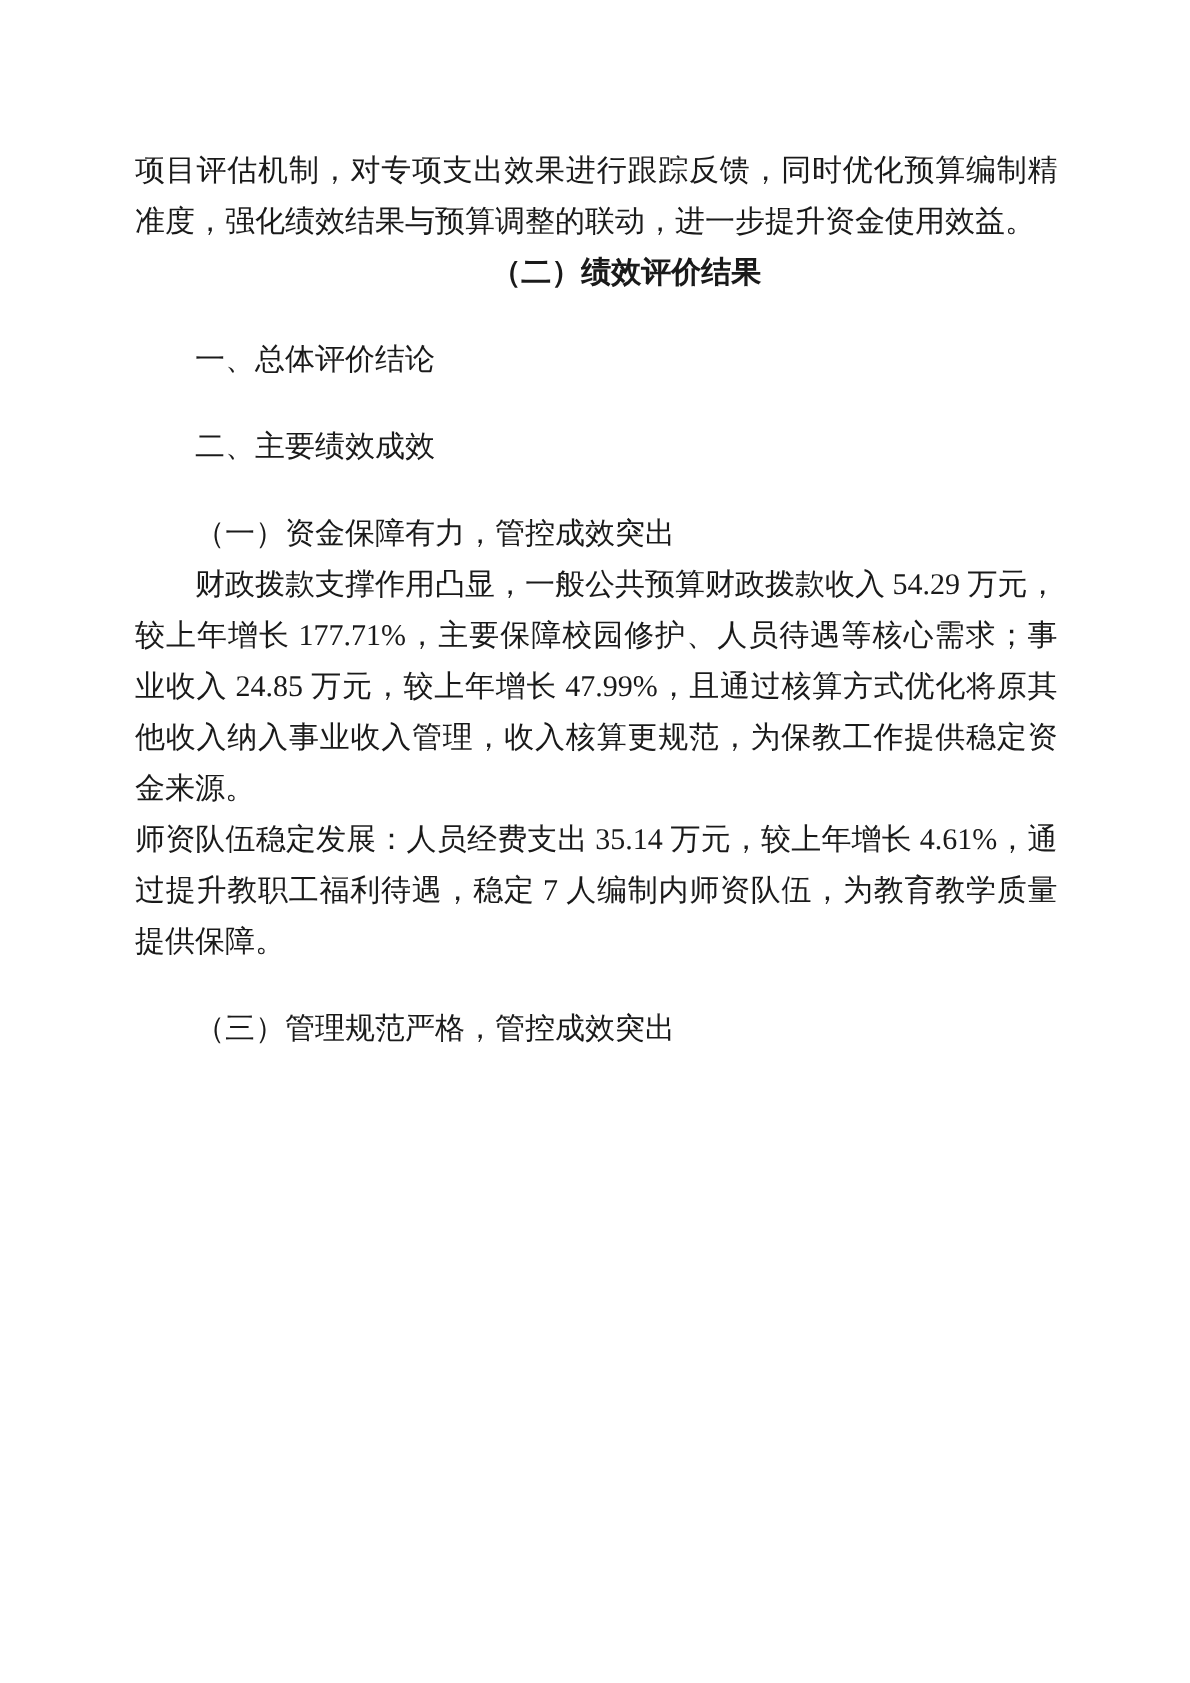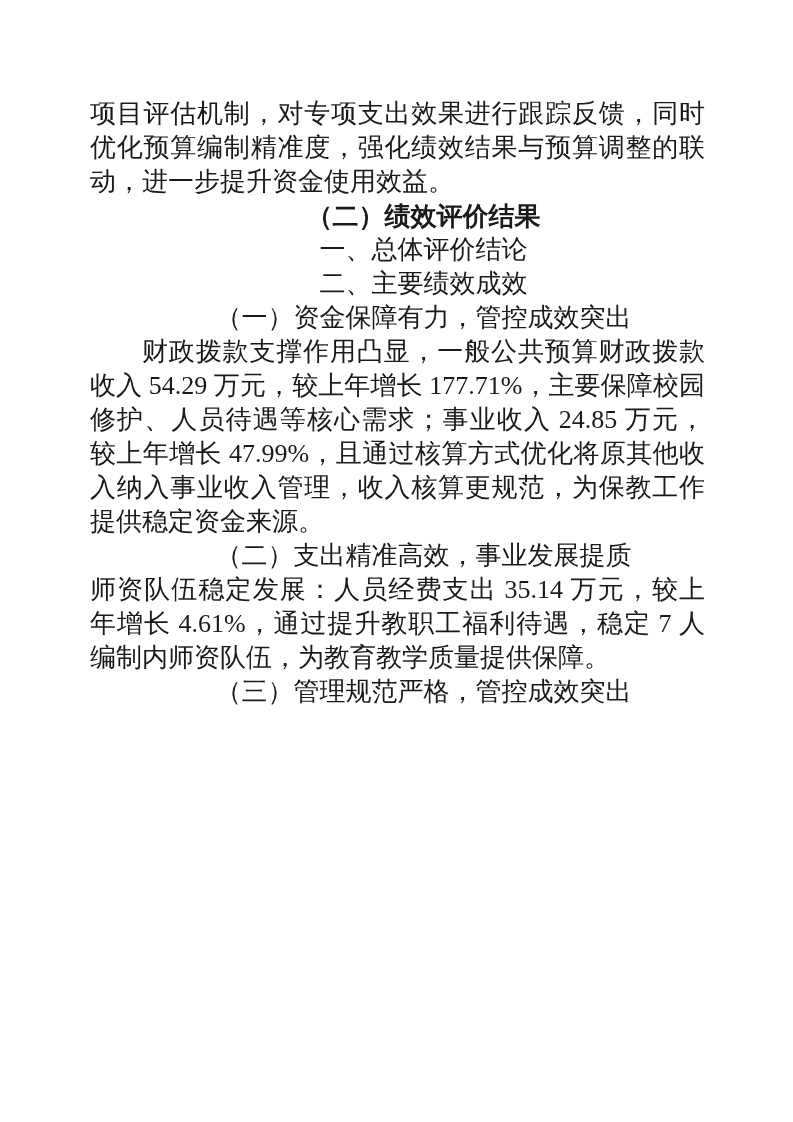--- a/index.html
+++ b/index.html
@@ -12,52 +12,52 @@
     width: 793px;
     height: 1122px;
     margin: 0 auto;
     background: #ffffff;
     box-sizing: border-box;
     padding: 97px 88px 40px 90px;
     overflow: hidden;
   }
   .doc {
     font-family: "Liberation Serif", "DejaVu Serif", serif;
-    font-size: 26px;
+    font-size: 20px;
     line-height: 34px;
     color: #1a1a1a;
     letter-spacing: 0;
   }
   .doc p {
     margin: 0;
     padding: 0;
     text-align: justify;
     text-justify: inter-character;
     text-indent: 2em;
   }
   .doc p.flush {
     text-indent: 0;
   }
   .doc p.head-bold {
     font-family: "Liberation Sans", "DejaVu Sans", sans-serif;
     font-weight: 700;
     text-align: center;
   }
   .doc p.sub {
-    text-align: center;
+    text-align: left;
+    margin-top: 24px;
   }
 </style>
 </head>
 <body>
 
 <main class="page">
   <article class="doc">
     <p class="body flush">项目评估机制，对专项支出效果进行跟踪反馈，同时优化预算编制精准度，强化绩效结果与预算调整的联动，进一步提升资金使用效益。</p>
     <p class="head-bold">（二）绩效评价结果</p>
     <p class="sub">一、总体评价结论</p>
     <p class="sub">二、主要绩效成效</p>
     <p class="sub">（一）资金保障有力，管控成效突出</p>
     <p class="body">财政拨款支撑作用凸显，一般公共预算财政拨款收入 54.29 万元，较上年增长 177.71%，主要保障校园修护、人员待遇等核心需求；事业收入 24.85 万元，较上年增长 47.99%，且通过核算方式优化将原其他收入纳入事业收入管理，收入核算更规范，为保教工作提供稳定资金来源。</p>
-    <p class="sub">（二）支出精准高效，事业发展提质</p>
     <p class="body flush">师资队伍稳定发展：人员经费支出 35.14 万元，较上年增长 4.61%，通过提升教职工福利待遇，稳定 7 人编制内师资队伍，为教育教学质量提供保障。</p>
     <p class="sub">（三）管理规范严格，管控成效突出</p>
   </article>
 </main>
 
 </body></html>

